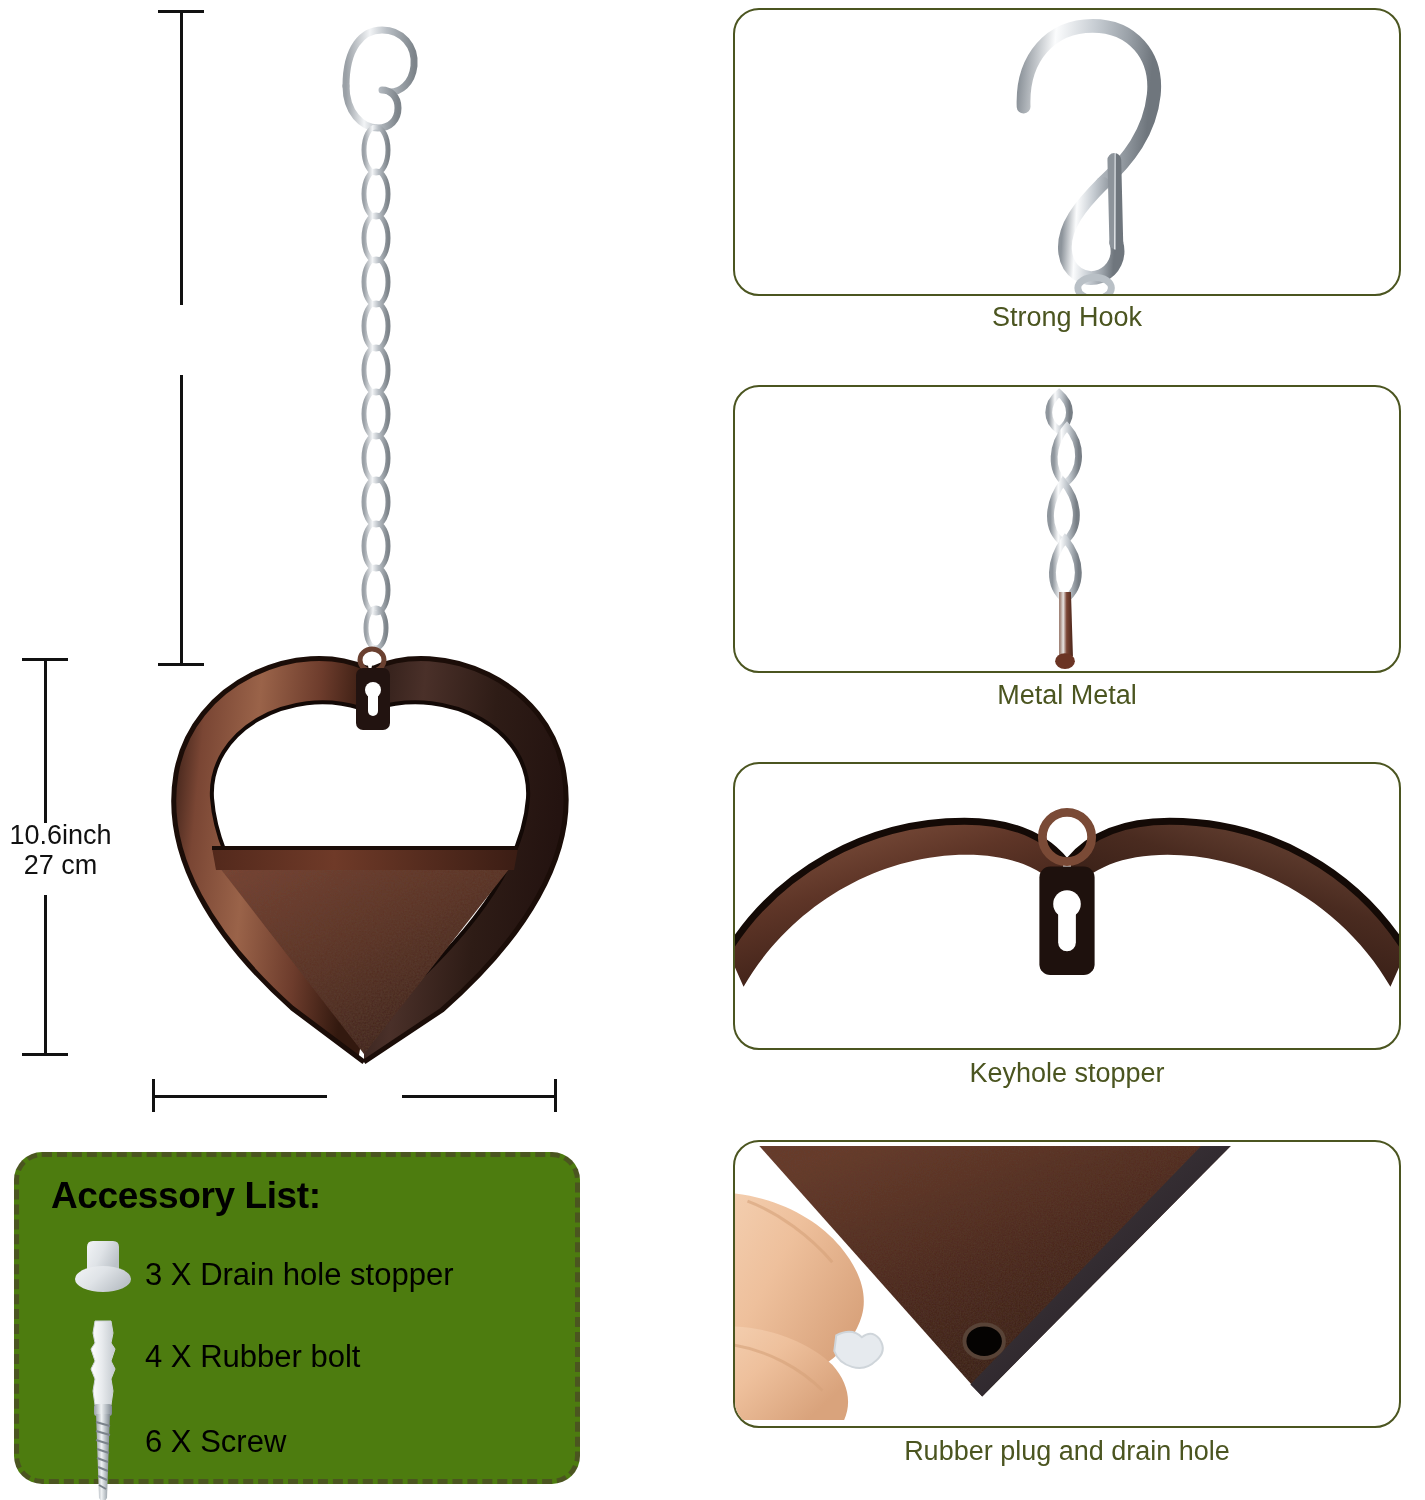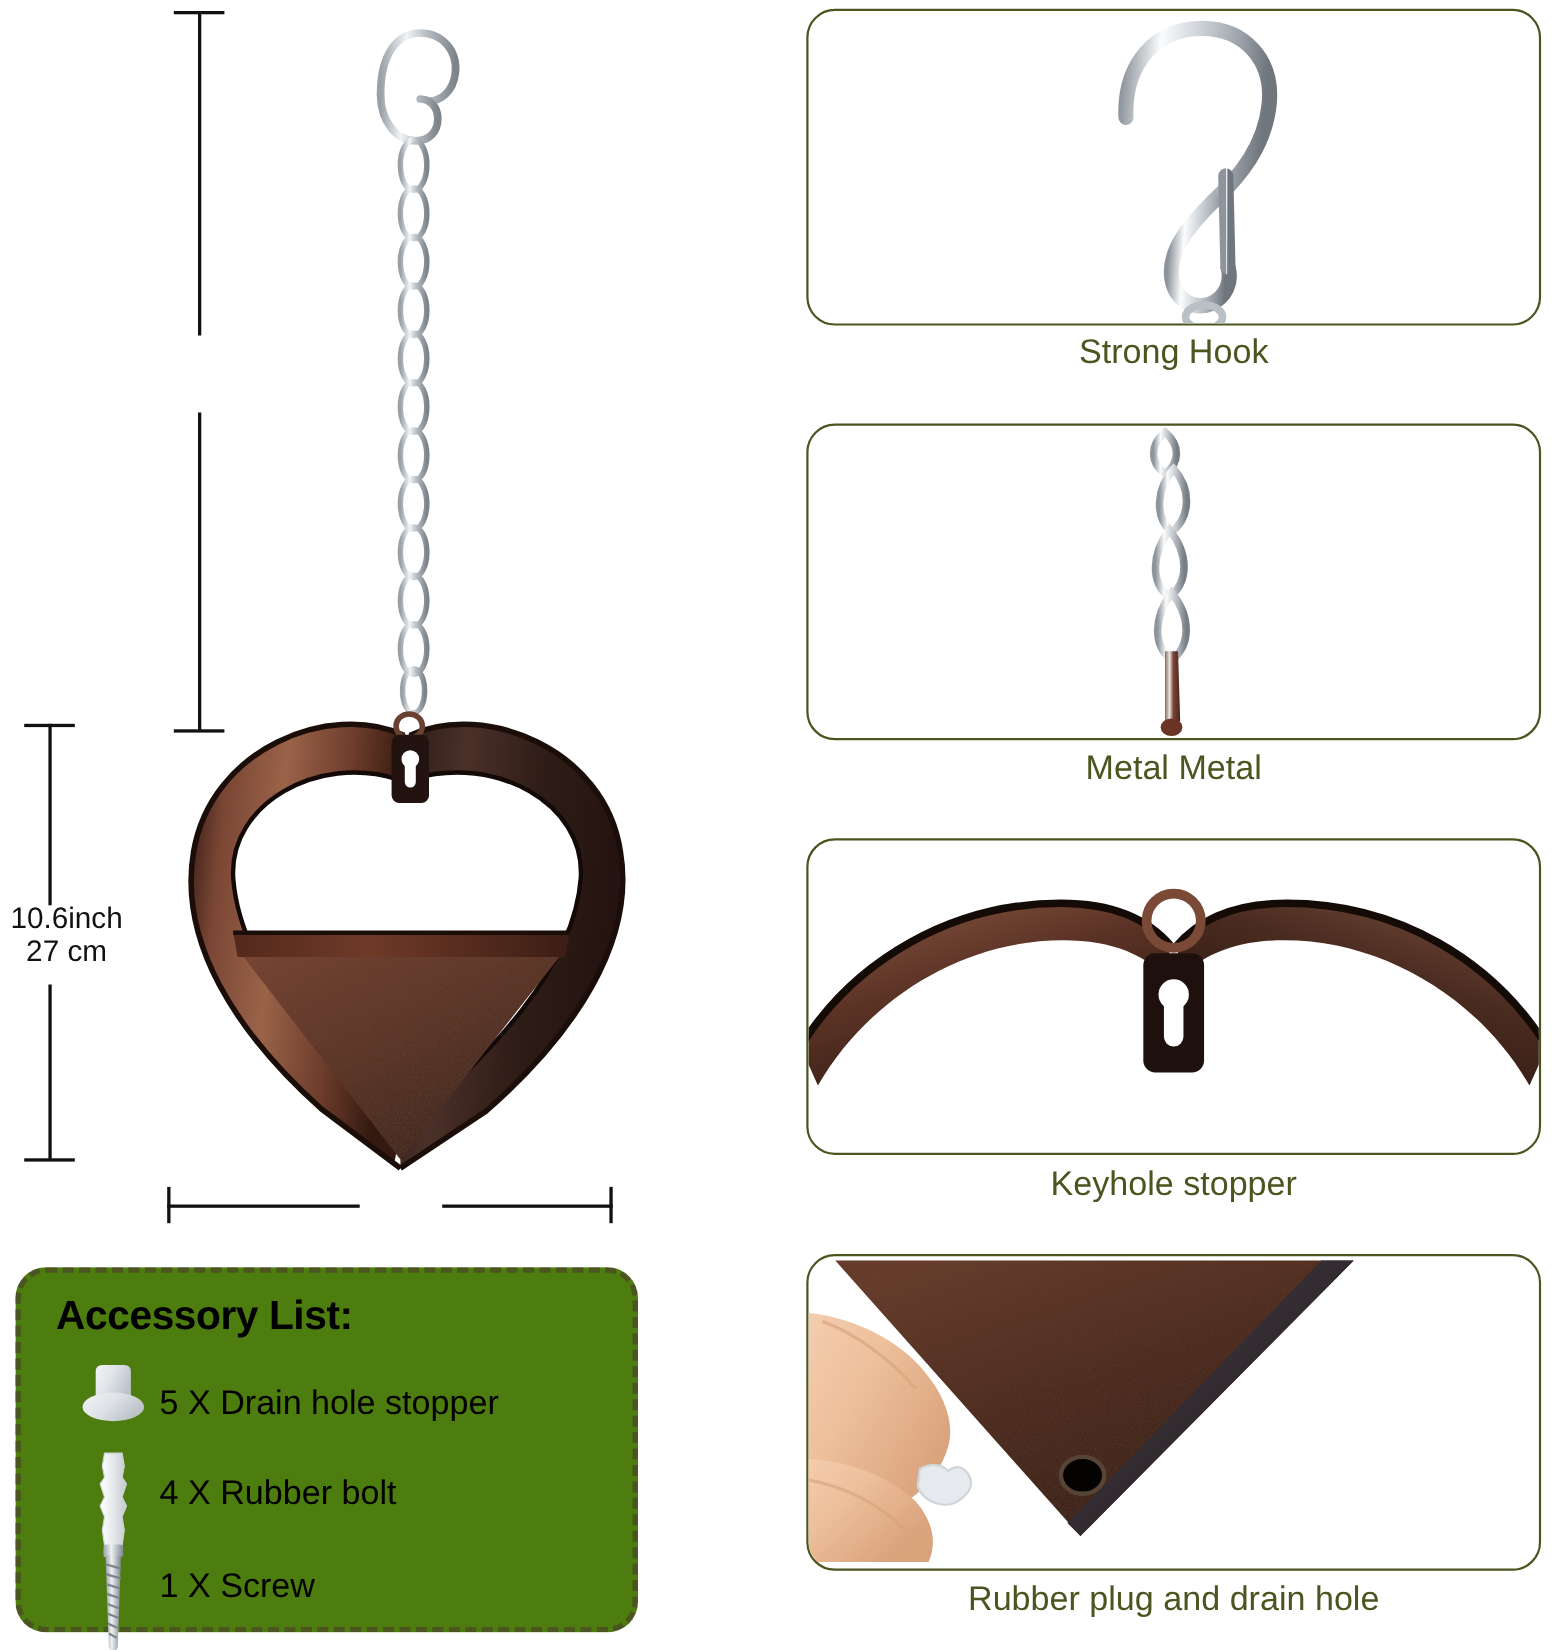--- a/index.html
+++ b/index.html
@@ -118,21 +118,21 @@
     position: absolute;
     border: 2px solid #4b5520;
     border-radius: 26px;
     background: #ffffff;
     box-sizing: border-box;
     overflow: hidden;
   }
   .feature-caption {
     position: absolute;
     color: #4b5520;
-    font-size: 31px;
+    font-size: 27px;
     text-align: center;
     white-space: nowrap;
     font-family: "Liberation Sans", sans-serif;
   }
 
   #panel-hook     { left: 733px; top: 8px;    width: 668px; height: 288px; }
   #caption-hook   { left: 733px; top: 302px;  width: 668px; }
 
   #panel-chain    { left: 733px; top: 385px;  width: 668px; height: 288px; }
   #caption-chain  { left: 733px; top: 680px;  width: 668px; }
@@ -283,21 +283,21 @@
               <linearGradient id="gPlug" x1="0" y1="0" x2="1" y2="0.5">
                 <stop offset="0%" stop-color="#f2f4f6"></stop>
                 <stop offset="50%" stop-color="#dfe3e7"></stop>
                 <stop offset="100%" stop-color="#bcc2c8"></stop>
               </linearGradient>
             </defs>
             <path d="M20 12 Q20 6 26 6 L46 6 Q52 6 52 12 L52 40 L20 40 Z" fill="url(#gPlug)"></path>
             <ellipse cx="36" cy="44" rx="28" ry="13" fill="url(#gPlug)"></ellipse>
           </svg>
         </div>
-        <div class="accessory-text">5 X Drain hole stopper</div>
+        <div class="accessory-text">3 X Drain hole stopper</div>
       </div>
 
       <div class="accessory-row" id="accessory-row-1">
         <div class="accessory-icon">
           <svg viewBox="0 0 72 92" width="72" height="92">
             <defs>
               <linearGradient id="gBolt" x1="0" y1="0" x2="1" y2="0">
                 <stop offset="0%" stop-color="#ffffff"></stop>
                 <stop offset="45%" stop-color="#e8ebee"></stop>
                 <stop offset="100%" stop-color="#c3c9ce"></stop>
@@ -327,21 +327,21 @@
                 <path d="M29 29 L43 33"></path>
               <path d="M29 38 L42 42"></path>
                 <path d="M30 47 L42 51"></path>
               <path d="M30 56 L41 60"></path>
                 <path d="M31 65 L41 69"></path>
               <path d="M31 74 L40 78"></path>
                 <path d="M32 83 L39 87"></path>
             </g>
           </svg>
         </div>
-        <div class="accessory-text">1 X Screw</div>
+        <div class="accessory-text">6 X Screw</div>
       </div>
     </div>
   </div>
 
   <div class="feature-panel" id="panel-hook">
     <svg class="panel-art" viewBox="0 0 668 288">
       <defs>
         <linearGradient id="gHook" x1="0" y1="0" x2="1" y2="0.1">
           <stop offset="0%" stop-color="#8d949b"></stop>
           <stop offset="25%" stop-color="#fbfcfd"></stop>

